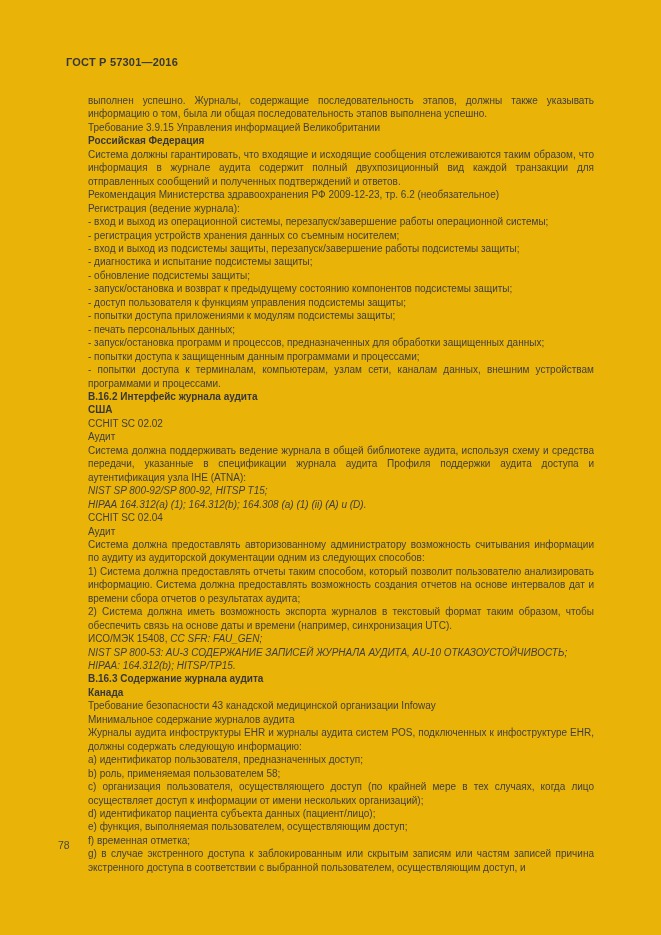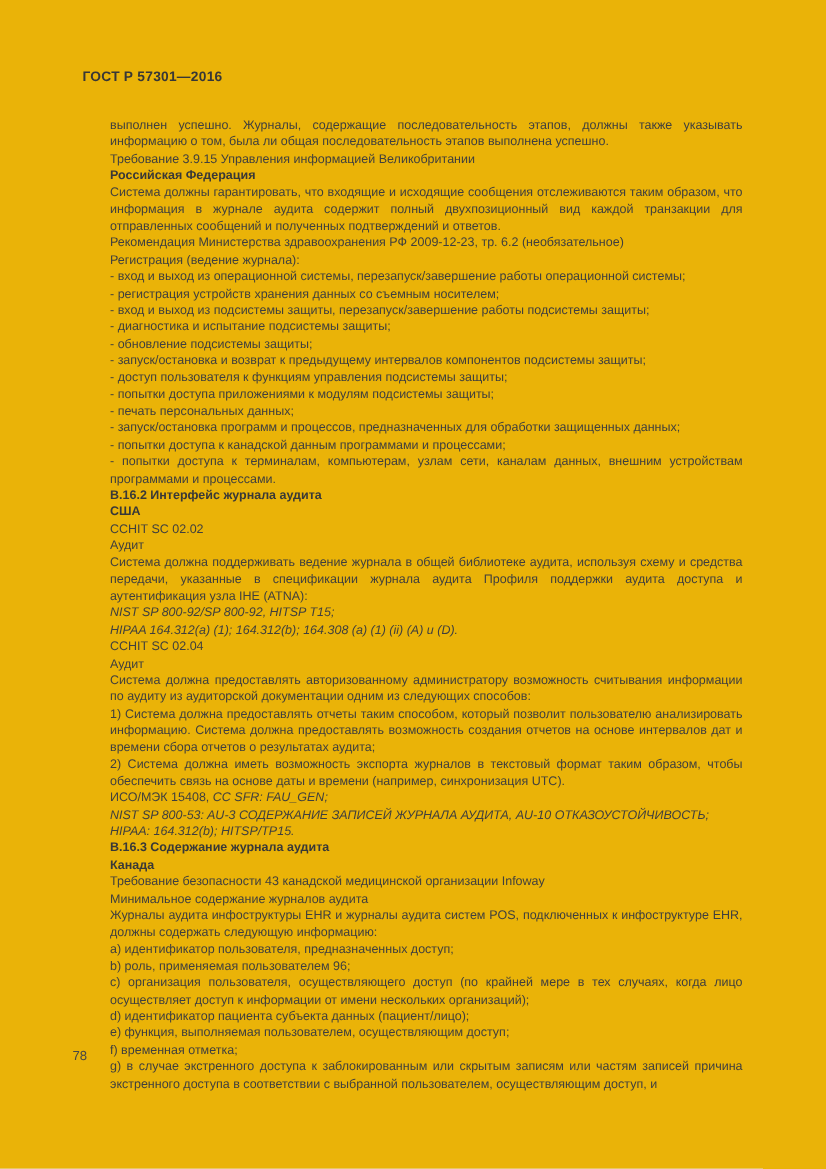--- a/index.html
+++ b/index.html
@@ -61,26 +61,26 @@
       <p><span class="run-normal">Требование 3.9.15 Управления информацией Великобритании</span></p>
       <p><span class="run-bold">Российская Федерация</span></p>
       <p><span class="run-normal">Система должны гарантировать, что входящие и исходящие сообщения отслеживаются таким образом, что информация в журнале аудита содержит полный двухпозиционный вид каждой транзакции для отправленных сообщений и полученных подтверждений и ответов.</span></p>
       <p><span class="run-normal">Рекомендация Министерства здравоохранения РФ 2009-12-23, тр. 6.2 (необязательное)</span></p>
       <p><span class="run-normal">Регистрация (ведение журнала):</span></p>
       <p><span class="run-normal">- вход и выход из операционной системы, перезапуск/завершение работы операционной системы;</span></p>
       <p><span class="run-normal">- регистрация устройств хранения данных со съемным носителем;</span></p>
       <p><span class="run-normal">- вход и выход из подсистемы защиты, перезапуск/завершение работы подсистемы защиты;</span></p>
       <p><span class="run-normal">- диагностика и испытание подсистемы защиты;</span></p>
       <p><span class="run-normal">- обновление подсистемы защиты;</span></p>
-      <p><span class="run-normal">- запуск/остановка и возврат к предыдущему интервалов компонентов подсистемы защиты;</span></p>
+      <p><span class="run-normal">- запуск/остановка и возврат к предыдущему состоянию компонентов подсистемы защиты;</span></p>
       <p><span class="run-normal">- доступ пользователя к функциям управления подсистемы защиты;</span></p>
       <p><span class="run-normal">- попытки доступа приложениями к модулям подсистемы защиты;</span></p>
       <p><span class="run-normal">- печать персональных данных;</span></p>
       <p><span class="run-normal">- запуск/остановка программ и процессов, предназначенных для обработки защищенных данных;</span></p>
-      <p><span class="run-normal">- попытки доступа к канадской данным программами и процессами;</span></p>
+      <p><span class="run-normal">- попытки доступа к защищенным данным программами и процессами;</span></p>
       <p><span class="run-normal">- попытки доступа к терминалам, компьютерам, узлам сети, каналам данных, внешним устройствам программами и процессами.</span></p>
       <p><span class="run-bold">В.16.2 Интерфейс журнала аудита</span></p>
       <p><span class="run-bold">США</span></p>
       <p><span class="run-normal">CCHIT SC 02.02</span></p>
       <p><span class="run-normal">Аудит</span></p>
       <p><span class="run-normal">Система должна поддерживать ведение журнала в общей библиотеке аудита, используя схему и средства передачи, указанные в спецификации журнала аудита Профиля поддержки аудита доступа и аутентификация узла IHE (ATNA):</span></p>
       <p><span class="run-italic">NIST SP 800-92/SP 800-92, HITSP T15;</span></p>
       <p><span class="run-italic">HIPAA 164.312(a) (1); 164.312(b); 164.308 (a) (1) (ii) (A) и (D).</span></p>
       <p><span class="run-normal">CCHIT SC 02.04</span></p>
       <p><span class="run-normal">Аудит</span></p>
@@ -89,21 +89,21 @@
       <p><span class="run-normal">2) Система должна иметь возможность экспорта журналов в текстовый формат таким образом, чтобы обеспечить связь на основе даты и времени (например, синхронизация UTC).</span></p>
       <p><span class="run-normal">ИСО/МЭК 15408, </span><span class="run-italic">CC SFR: FAU_GEN;</span></p>
       <p><span class="run-italic">NIST SP 800-53: AU-3 СОДЕРЖАНИЕ ЗАПИСЕЙ ЖУРНАЛА АУДИТА, AU-10 ОТКАЗОУСТОЙЧИВОСТЬ;</span></p>
       <p><span class="run-italic">HIPAA: 164.312(b); HITSP/TP15.</span></p>
       <p><span class="run-bold">В.16.3 Содержание журнала аудита</span></p>
       <p><span class="run-bold">Канада</span></p>
       <p><span class="run-normal">Требование безопасности 43 канадской медицинской организации Infoway</span></p>
       <p><span class="run-normal">Минимальное содержание журналов аудита</span></p>
       <p><span class="run-normal">Журналы аудита инфоструктуры EHR и журналы аудита систем POS, подключенных к инфоструктуре EHR, должны содержать следующую информацию:</span></p>
       <p><span class="run-normal">a) идентификатор пользователя, предназначенных доступ;</span></p>
-      <p><span class="run-normal">b) роль, применяемая пользователем 96;</span></p>
+      <p><span class="run-normal">b) роль, применяемая пользователем 58;</span></p>
       <p><span class="run-normal">c) организация пользователя, осуществляющего доступ (по крайней мере в тех случаях, когда лицо осуществляет доступ к информации от имени нескольких организаций);</span></p>
       <p><span class="run-normal">d) идентификатор пациента субъекта данных (пациент/лицо);</span></p>
       <p><span class="run-normal">e) функция, выполняемая пользователем, осуществляющим доступ;</span></p>
       <p><span class="run-normal">f) временная отметка;</span></p>
       <p><span class="run-normal">g) в случае экстренного доступа к заблокированным или скрытым записям или частям записей причина экстренного доступа в соответствии с выбранной пользователем, осуществляющим доступ, и</span></p>
     </div>
 
   <div class="page-number">78</div>
 </div>
 

